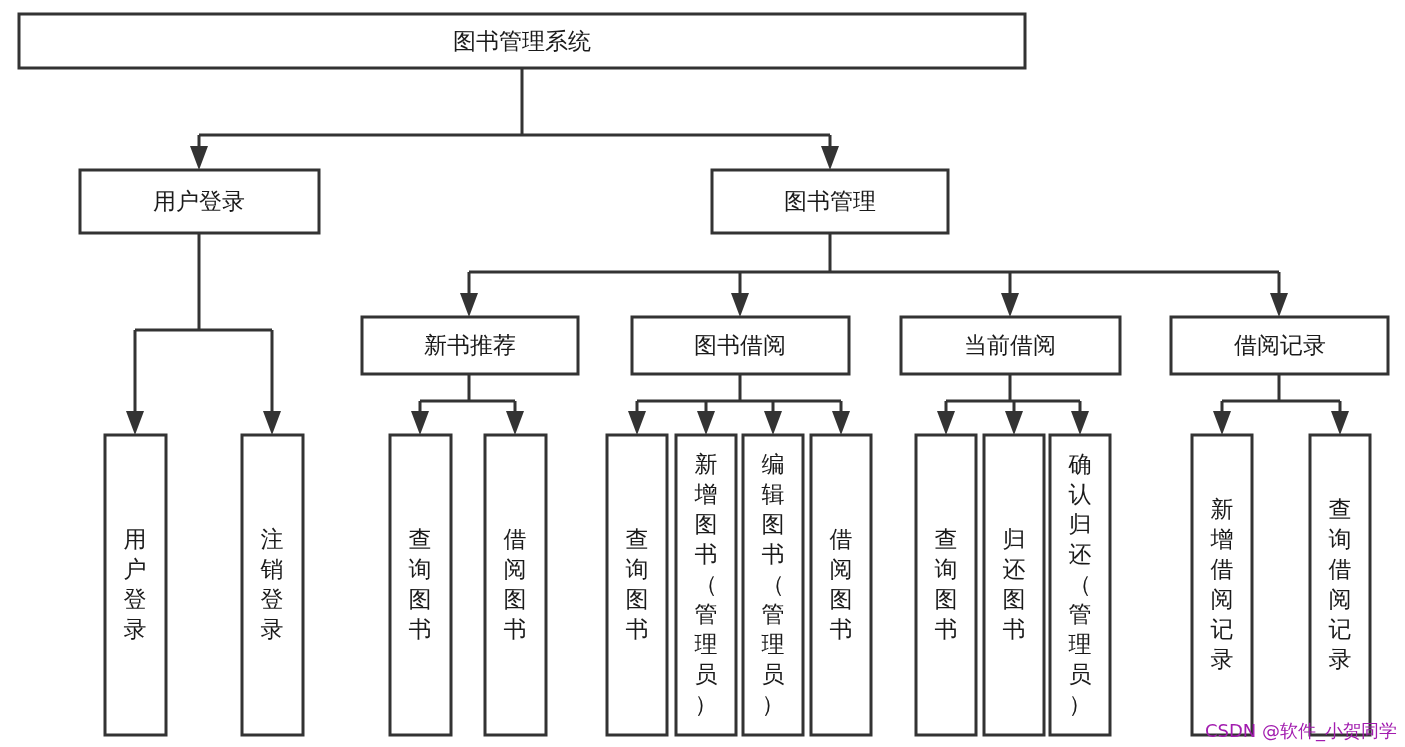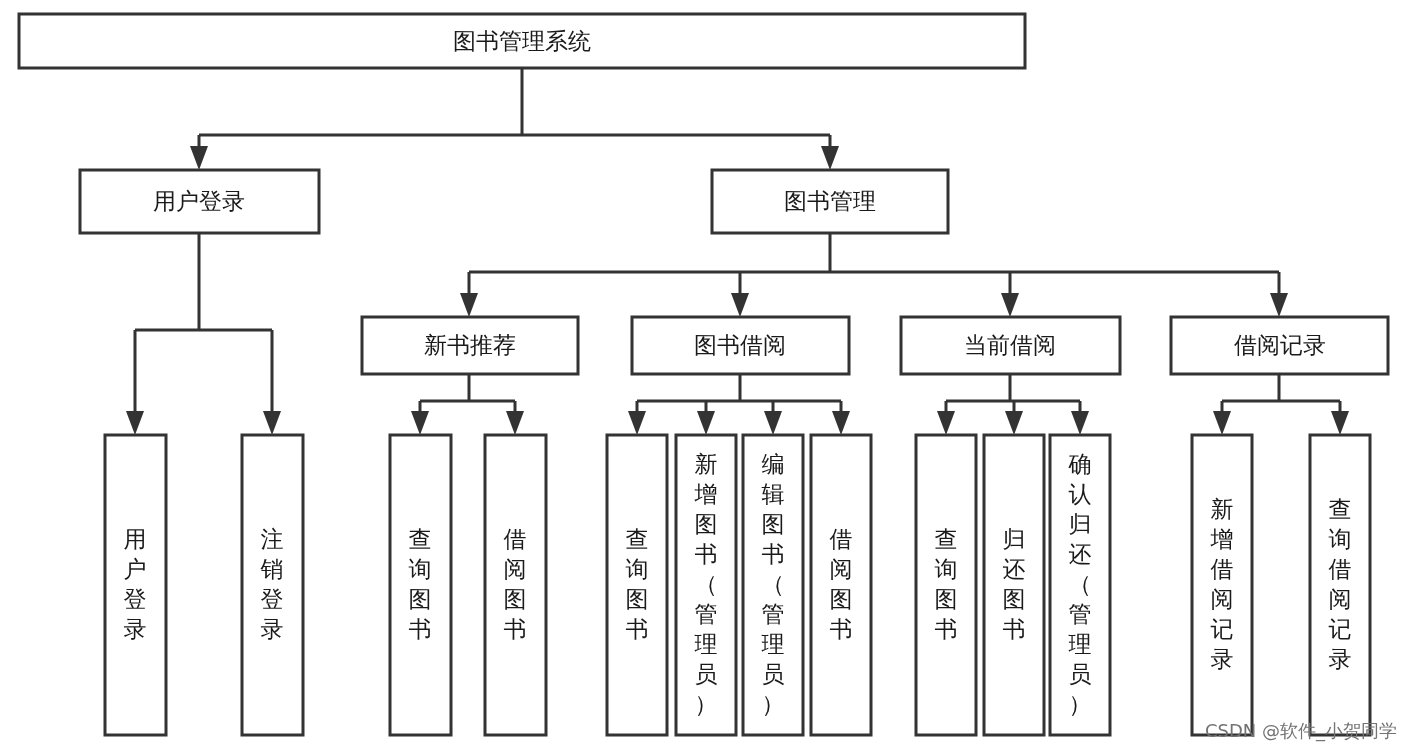--- a/index.html
+++ b/index.html
@@ -53,21 +53,21 @@
   .arrow-head {
     fill: #333333;
     stroke: none;
   }
   .watermark {
     position: absolute;
     right: 8px;
     bottom: 4px;
     font-family: "DejaVu Sans", "Liberation Sans", sans-serif;
     font-size: 18px;
-    color: #737373;
+    color: #a21caf;
     white-space: nowrap;
     pointer-events: none;
     user-select: none;
   }
 </style>
 </head>
 <body>
 
 <div id="diagram-root">
 

